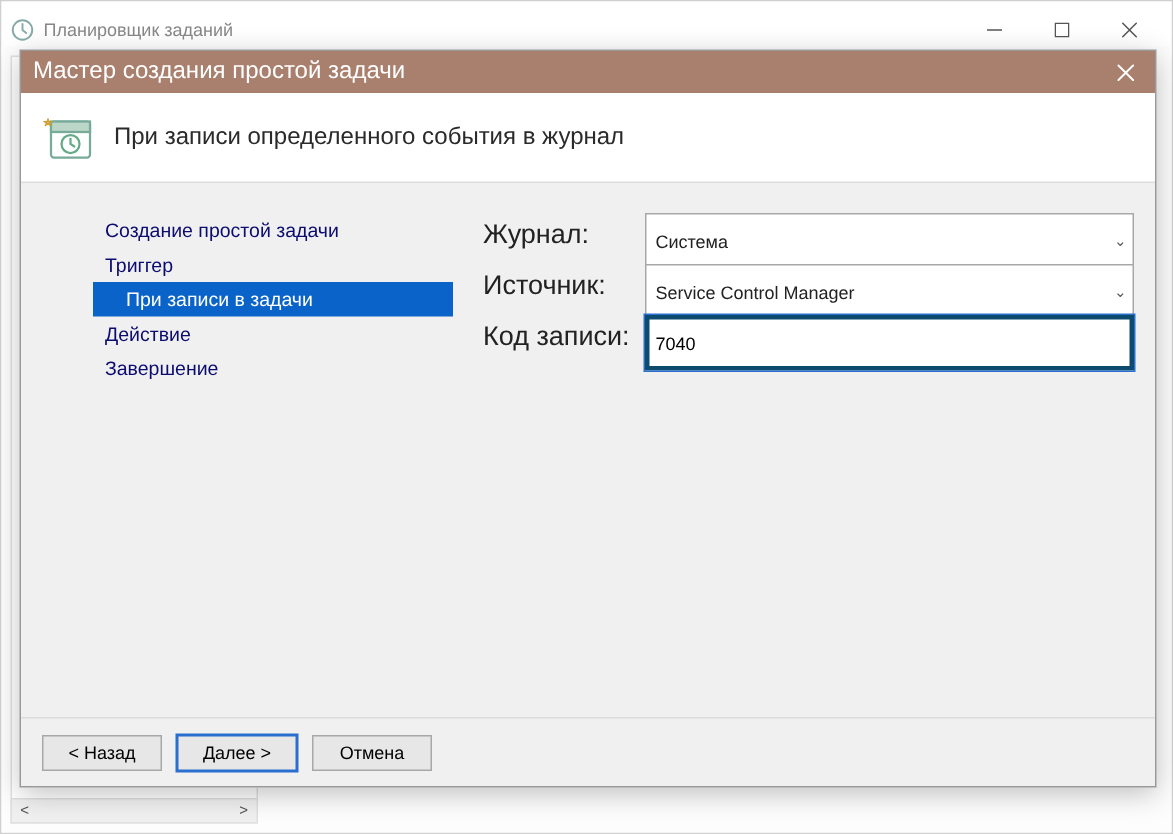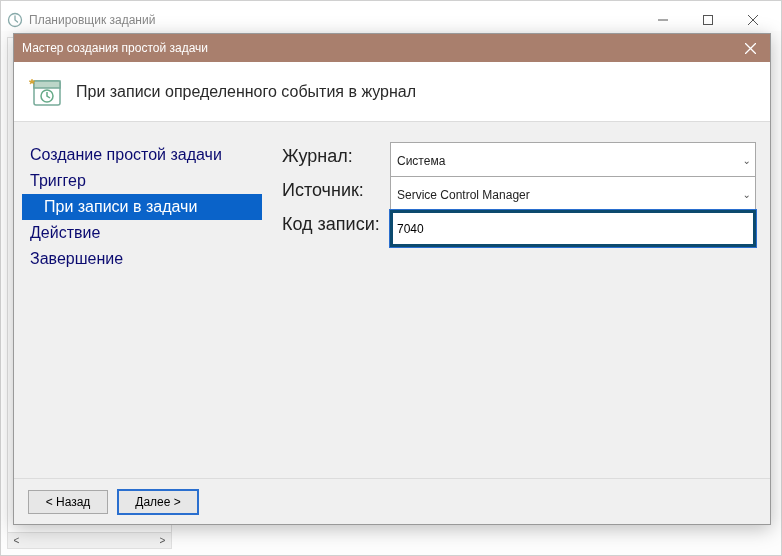--- a/index.html
+++ b/index.html
@@ -69,21 +69,21 @@
     border: 1px solid #999;
     box-shadow: 0 4px 18px rgba(0,0,0,0.25);
     display: flex; flex-direction: column;
   }
   .wizard-titlebar {
     height: 28px;
     background: #a97f6d;
     color: #fff;
     display: flex; align-items: center;
     padding: 0 8px;
-    font-size: 12px;
+    font-size: 16px;
   }
   .wizard-titlebar .wt { flex: 1; }
   .wizard-titlebar .close {
     width: 40px; height: 28px;
     display: flex; align-items: center; justify-content: center;
     color: #fff; font-size: 14px;
     margin-right: -8px;
   }
   .wizard-header {
     background: #fff;
@@ -103,22 +103,23 @@
   }
   .wizard-body {
     flex: 1;
     display: flex;
     background: #f0f0f0;
     padding: 20px 14px 10px 8px;
     gap: 20px;
   }
   .steps {
     width: 240px;
-    font-size: 16px;
+    font-size: 13px;
     color: #0b0b70;
+    margin-left: 40px;
   }
   .step {
     padding: 4px 8px;
     cursor: default;
   }
   .step.sub { padding-left: 22px; }
   .step.active {
     background: #0a63c9;
     color: #fff;
   }
@@ -260,14 +261,15 @@
       </div>
 
       <label>Код записи:</label>
       <input class="text-input focus" type="text" value="7040" style="">
     </div>
   </div>
 
   <div class="wizard-footer">
     <button class="btn">&lt; Назад</button>
     <button class="btn default">Далее &gt;</button>
+    <button class="btn">Отмена</button>
   </div>
 </div>
 
 </body></html>

